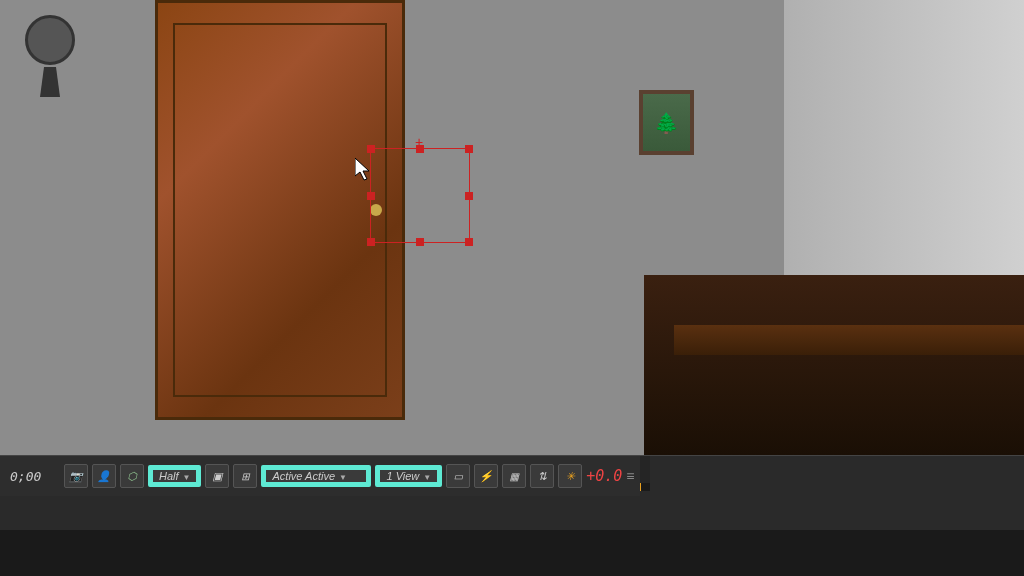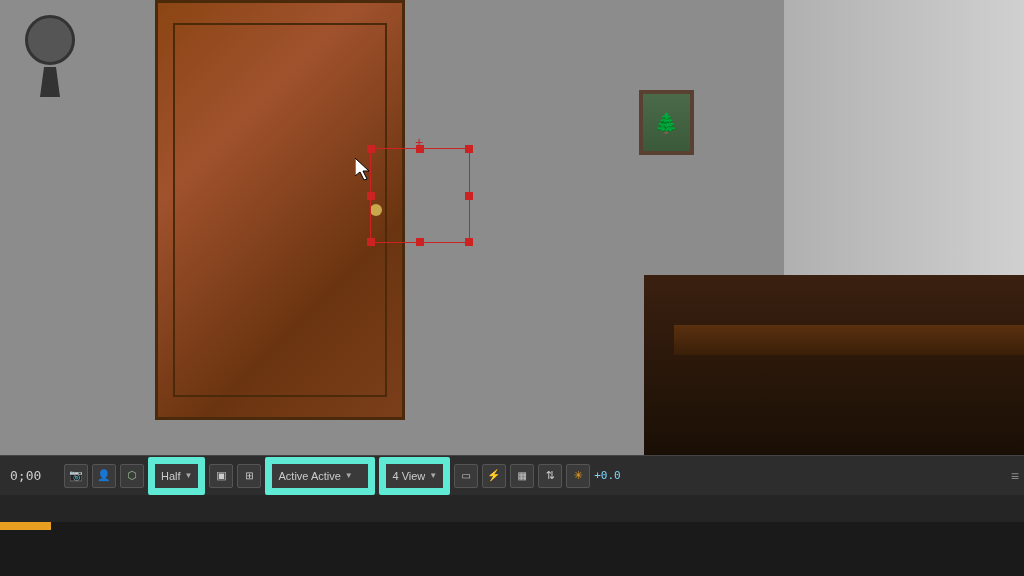--- a/index.html
+++ b/index.html
@@ -183,21 +183,22 @@
     }
 
     
     #toolbar {
       position: relative;
       width: 1024px;
       height: 75px;
       background: #2a2a2a;
       border-top: 1px solid #444;
       display: flex;
-      flex-direction: column;
+      flex-direction: row;
+      font-style: italic;
     }
 
     #toolbar-main {
       display: flex;
       align-items: center;
       height: 40px;
       padding: 0 5px;
       gap: 4px;
       background: #2d2d2d;
     }
@@ -228,40 +229,40 @@
     #timecode {
       font-family: monospace;
       font-size: 13px;
       color: #ccc;
       padding: 2px 5px;
       min-width: 55px;
     }
 
     .dropdown-btn {
       display: flex;
-      align-items: center;
-      height: 38px;
+      align-items: flex-end;
+      height: 22px;
       background: #3a3a3a;
-      border: 7px solid #5eead4;
+      border: 5px solid #5eead4;
       border-radius: 2px;
       padding: 0 6px;
       cursor: pointer;
       color: #ccc;
       font-size: 11px;
       gap: 4px;
     }
 
     .dropdown-arrow {
       font-size: 8px;
       color: #aaa;
     }
 
     #value-display {
-      color: #7dd3fc;
-      font-size: 11px;
+      color: #ef4444;
+      font-size: 15px;
       font-family: monospace;
     }
 
     
     #timeline-bar {
       position: absolute;
       bottom: 0; left: 0; right: 0;
       height: 8px;
       background: #1a1a1a;
     }
@@ -381,21 +382,21 @@
     <div class="toolbar-btn">
       <span style="font-size:10px;">⊞</span>
     </div>
 
     <div class="dropdown-btn" style="min-width:110px;">
       <span>Active Active</span>
       <span class="dropdown-arrow">▼</span>
     </div>
 
     <div class="dropdown-btn">
-      <span>4 View</span>
+      <span>1 View</span>
       <span class="dropdown-arrow">▼</span>
     </div>
 
     <div class="toolbar-btn">
       <span style="font-size:10px;">▭</span>
     </div>
 
     <div class="toolbar-btn">
       <span>⚡</span>
     </div>

